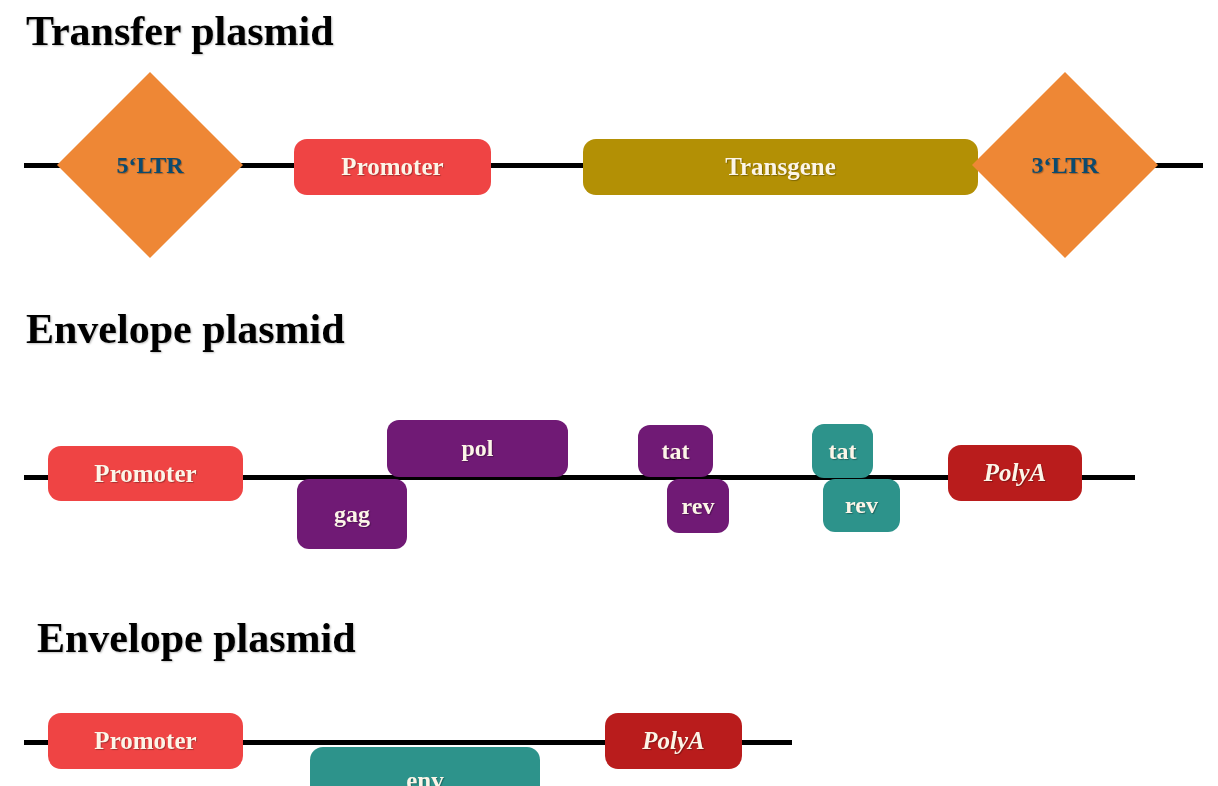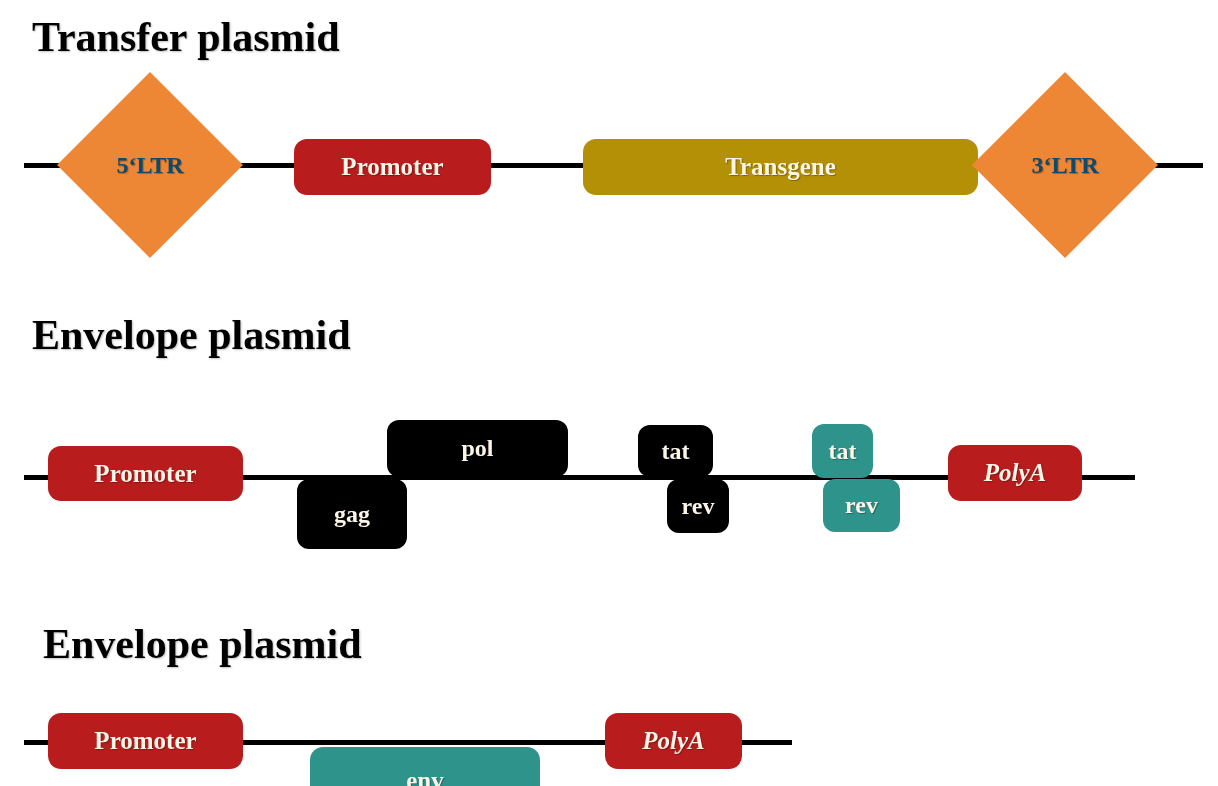--- a/index.html
+++ b/index.html
@@ -5,21 +5,21 @@
   html,body { margin:0; padding:0; background:#ffffff; }
   .canvas {
     position:relative;
     width:1218px; height:786px;
     background:#ffffff;
     font-family:"Liberation Serif","DejaVu Serif",serif;
     overflow:hidden;
   }
   .title {
     position:absolute;
-    margin:8px;
+    margin:2px;
     font-size:42px;
     font-weight:bold;
     color:#000000;
     white-space:nowrap;
     text-shadow:1px 1px 2px rgba(0,0,0,0.25);
   }
   .line {
     position:absolute;
     height:5px;
     background:#000000;
@@ -46,23 +46,23 @@
     align-items:center;
     justify-content:center;
   }
   .diamond span {
     font-weight:bold;
     font-size:24px;
     color:#0c4a6e;
     text-shadow:1px 1px 1px rgba(0,0,0,0.30);
   }
   
-  .c-promoter { background:#b91c1c; }
+  .c-promoter { background:#ef4444; }
   .c-transgene { background:#B39005; }
-  .c-red { background:#000000; }
+  .c-red { background:#701a75; }
   .c-teal { background:#2D938B; }
   .c-gray { background:#b91c1c;font-style:italic; }
 
   
   .t-title { left:24px; top:5px; }
   .t-line { left:24px; top:163px; width:1179px; }
   .d-5ltr { left:57px; top:72px; }
   .d-3ltr { left:972px; top:72px; }
   .t-promoter { left:294px; top:139px; width:197px; height:56px; }
   .t-transgene { left:583px; top:139px; width:395px; height:56px; }

